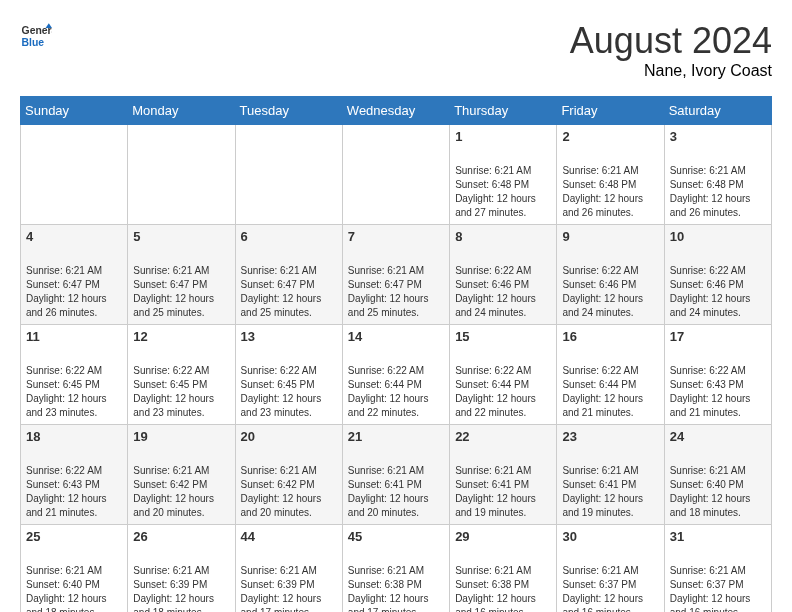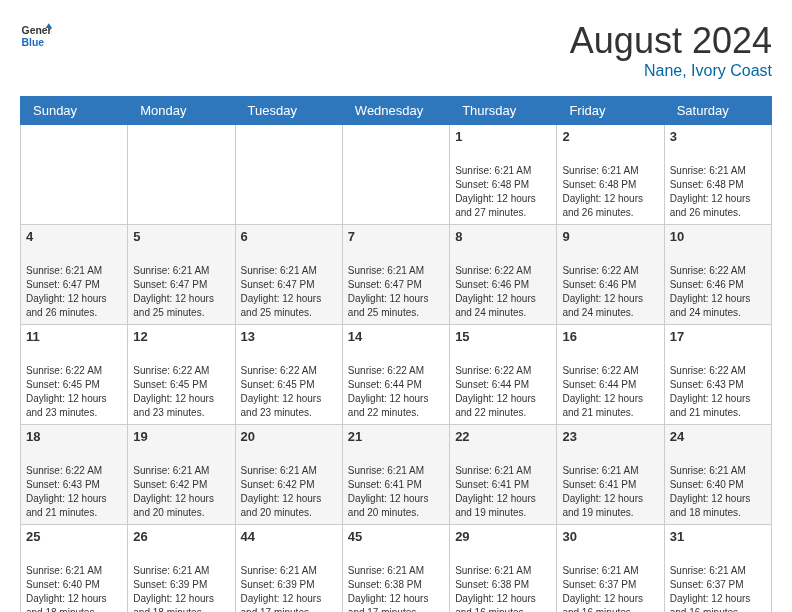--- a/index.html
+++ b/index.html
@@ -29,31 +29,31 @@
       text-align: right;
       margin-left: 35px;
     }
     .main-title {
       font-size: 36px;
       font-weight: normal;
       color: #333;
     }
     .subtitle {
       font-size: 16px;
-      color: #0369a1;
+      color: #000000;
     }
     .calendar {
       width: 100%;
       border-collapse: collapse;
       font-size: 11px;
     }
     .calendar th {
       background-color: #2e77bc;
       color: #fff;
-      padding: 6px 12px;
+      padding: 6px 4px;
       text-align: left;
       font-size: 13px;
       font-weight: normal;
       border: 1px solid #2e77bc;
     }
     .calendar td {
       border: 1px solid #ccc;
       vertical-align: top;
       padding: 4px 5px;
       width: 107px;

